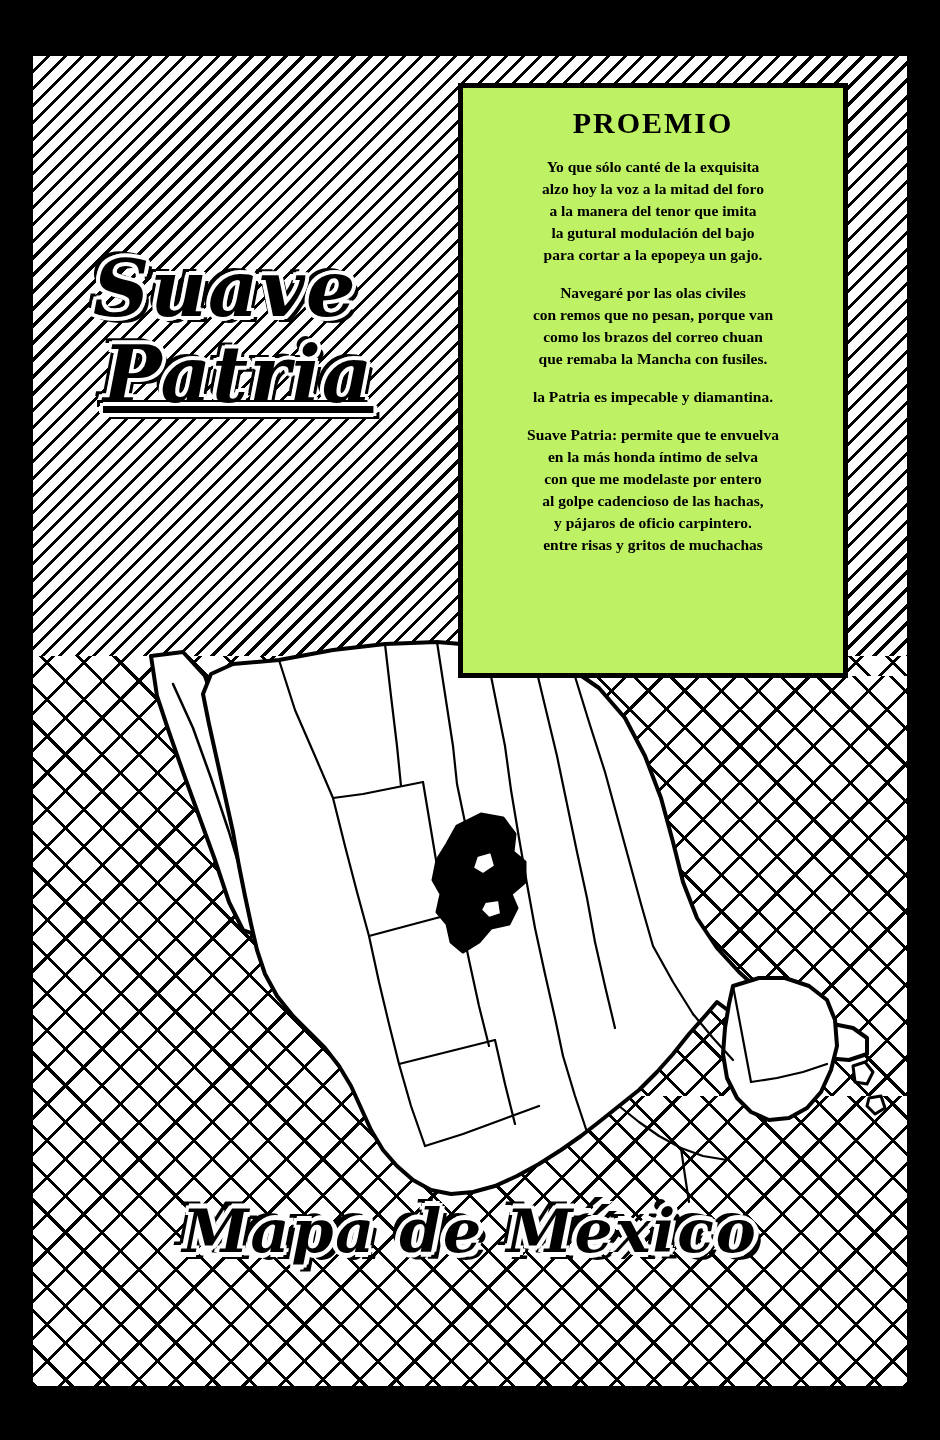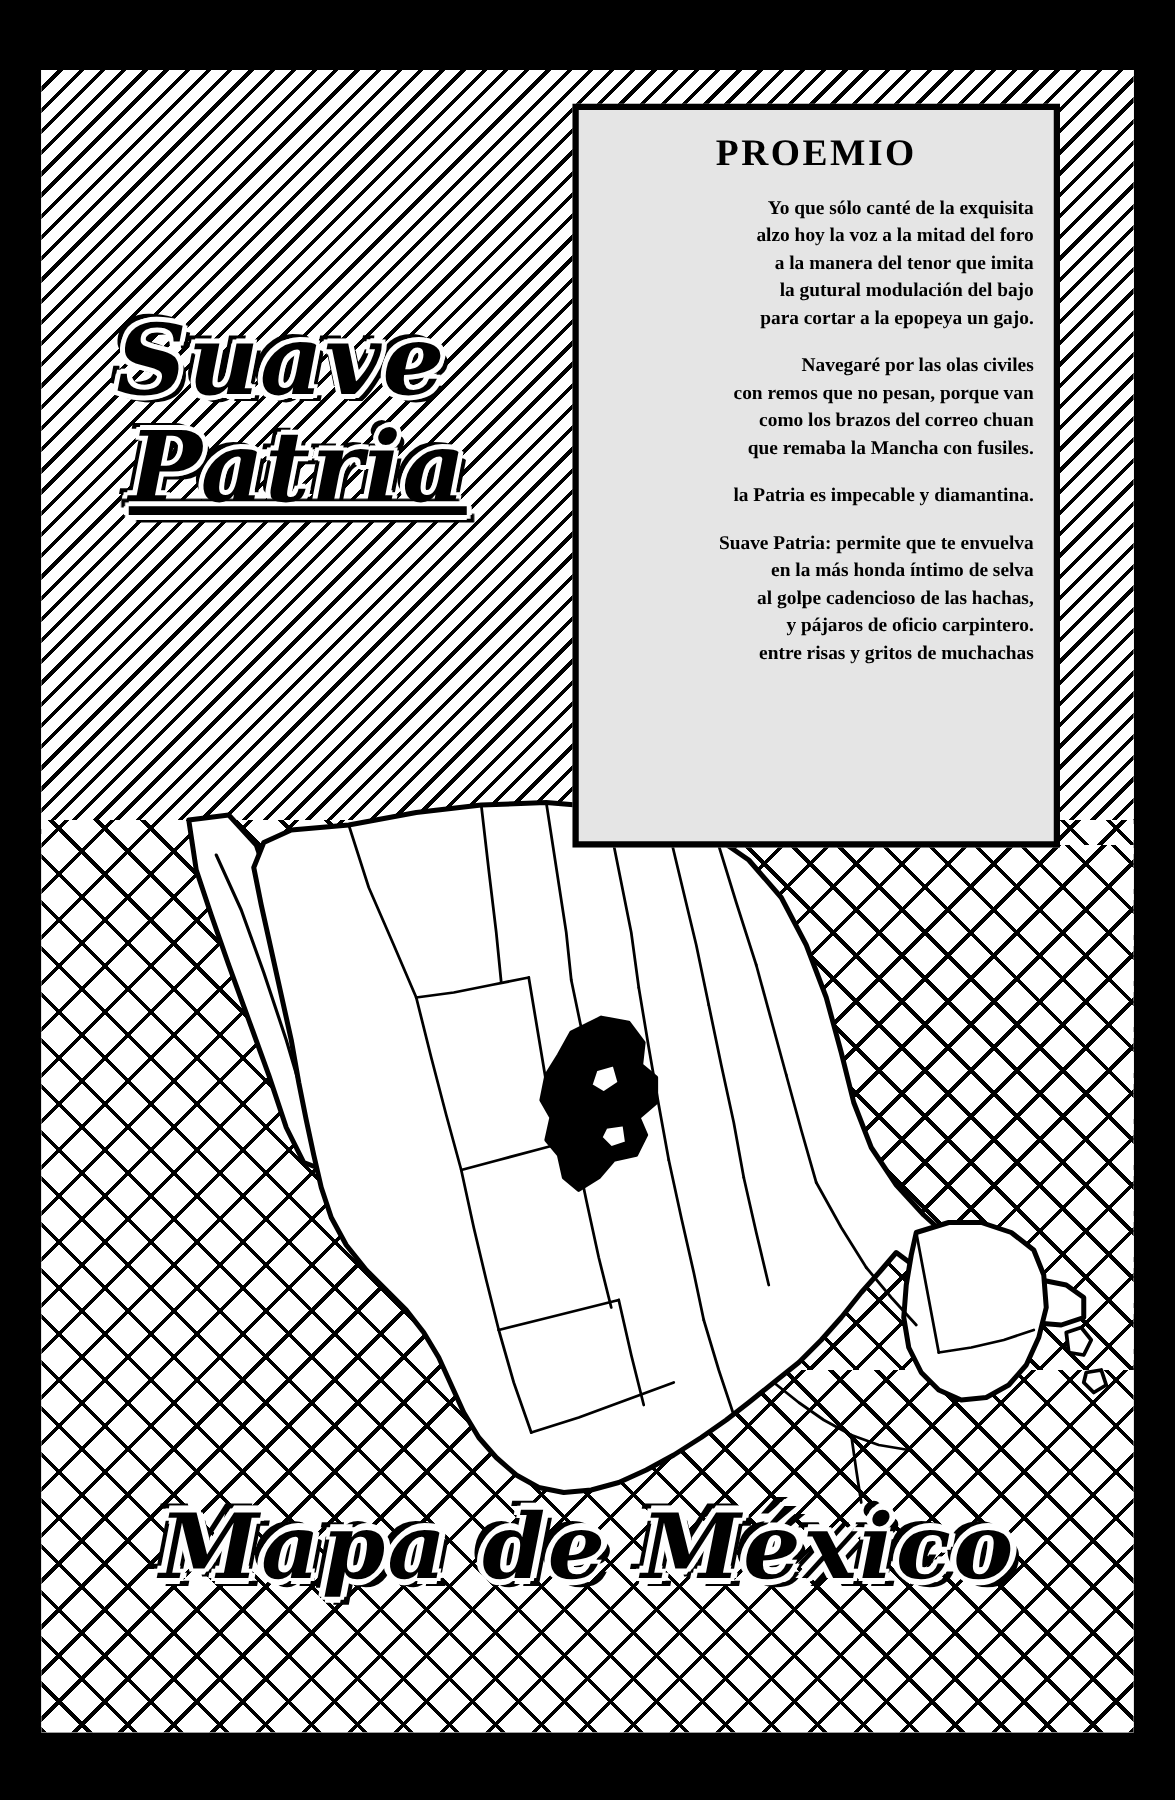--- a/index.html
+++ b/index.html
@@ -83,21 +83,21 @@
     height: 1330px;
   }
 
   
   #proemio {
     position: absolute;
     left: 425px;
     top: 27px;
     width: 390px;
     height: 595px;
-    background: #e5e5e5;
+    background: #bef264;
     border: 5px solid #000000;
     box-sizing: border-box;
     padding: 14px 16px 10px 16px;
     text-align: center;
   }
   #proemio h1 {
     margin: 4px 0 16px 0;
     font-family: "Liberation Serif", serif;
     font-weight: bold;
     font-size: 30px;
@@ -106,21 +106,21 @@
   }
   #proemio .stanza {
     margin: 0 0 16px 0;
     font-family: "Liberation Serif", serif;
     font-weight: bold;
     font-size: 15.5px;
     line-height: 1.42;
     color: #000;
   }
   #proemio .stanza:last-child { margin-bottom: 0; }
-  #proemio .stanza .ln { display: block; white-space: nowrap; text-align: right; }
+  #proemio .stanza .ln { display: block; white-space: nowrap; }
 
   #title-suave {
     position: absolute;
     left: 60px;
     top: 195px;
     width: 330px;
     text-align: left;
   }
   #title-suave .word {
     display: block;
@@ -142,21 +142,21 @@
     position: absolute;
     left: 0;
     top: 1145px;
     width: 874px;
     text-align: center;
   }
   #title-bottom .bigword {
     font-family: "DejaVu Serif", serif;
     font-weight: bold;
     font-style: italic;
-    font-size: 72px;
+    font-size: 60px;
     line-height: 1;
     color: #000000;
     letter-spacing: 2px;
     text-shadow:
       -3px -3px 0 #fff, 3px -3px 0 #fff, -3px 3px 0 #fff, 3px 3px 0 #fff,
       0 -5px 0 #fff, 0 5px 0 #fff, -5px 0 0 #fff, 5px 0 0 #fff,
       -7px -7px 0 #000, 7px 7px 0 #000;
   }
 </style>
 </head>
@@ -270,20 +270,21 @@
         <span class="ln">que remaba la Mancha con fusiles.</span>
       </p>
 
       <p class="stanza">
         <span class="ln">la Patria es impecable y diamantina.</span>
       </p>
 
       <p class="stanza">
         <span class="ln">Suave Patria: permite que te envuelva</span>
         <span class="ln">en la más honda íntimo de selva</span>
+        <span class="ln">con que me modelaste por entero</span>
         <span class="ln">al golpe cadencioso de las hachas,</span>
         <span class="ln">y pájaros de oficio carpintero.</span>
         <span class="ln">entre risas y gritos de muchachas</span>
       </p>
     </div>
 
     <div id="title-bottom">
       <span class="bigword">Mapa de México</span>
     </div>
 

